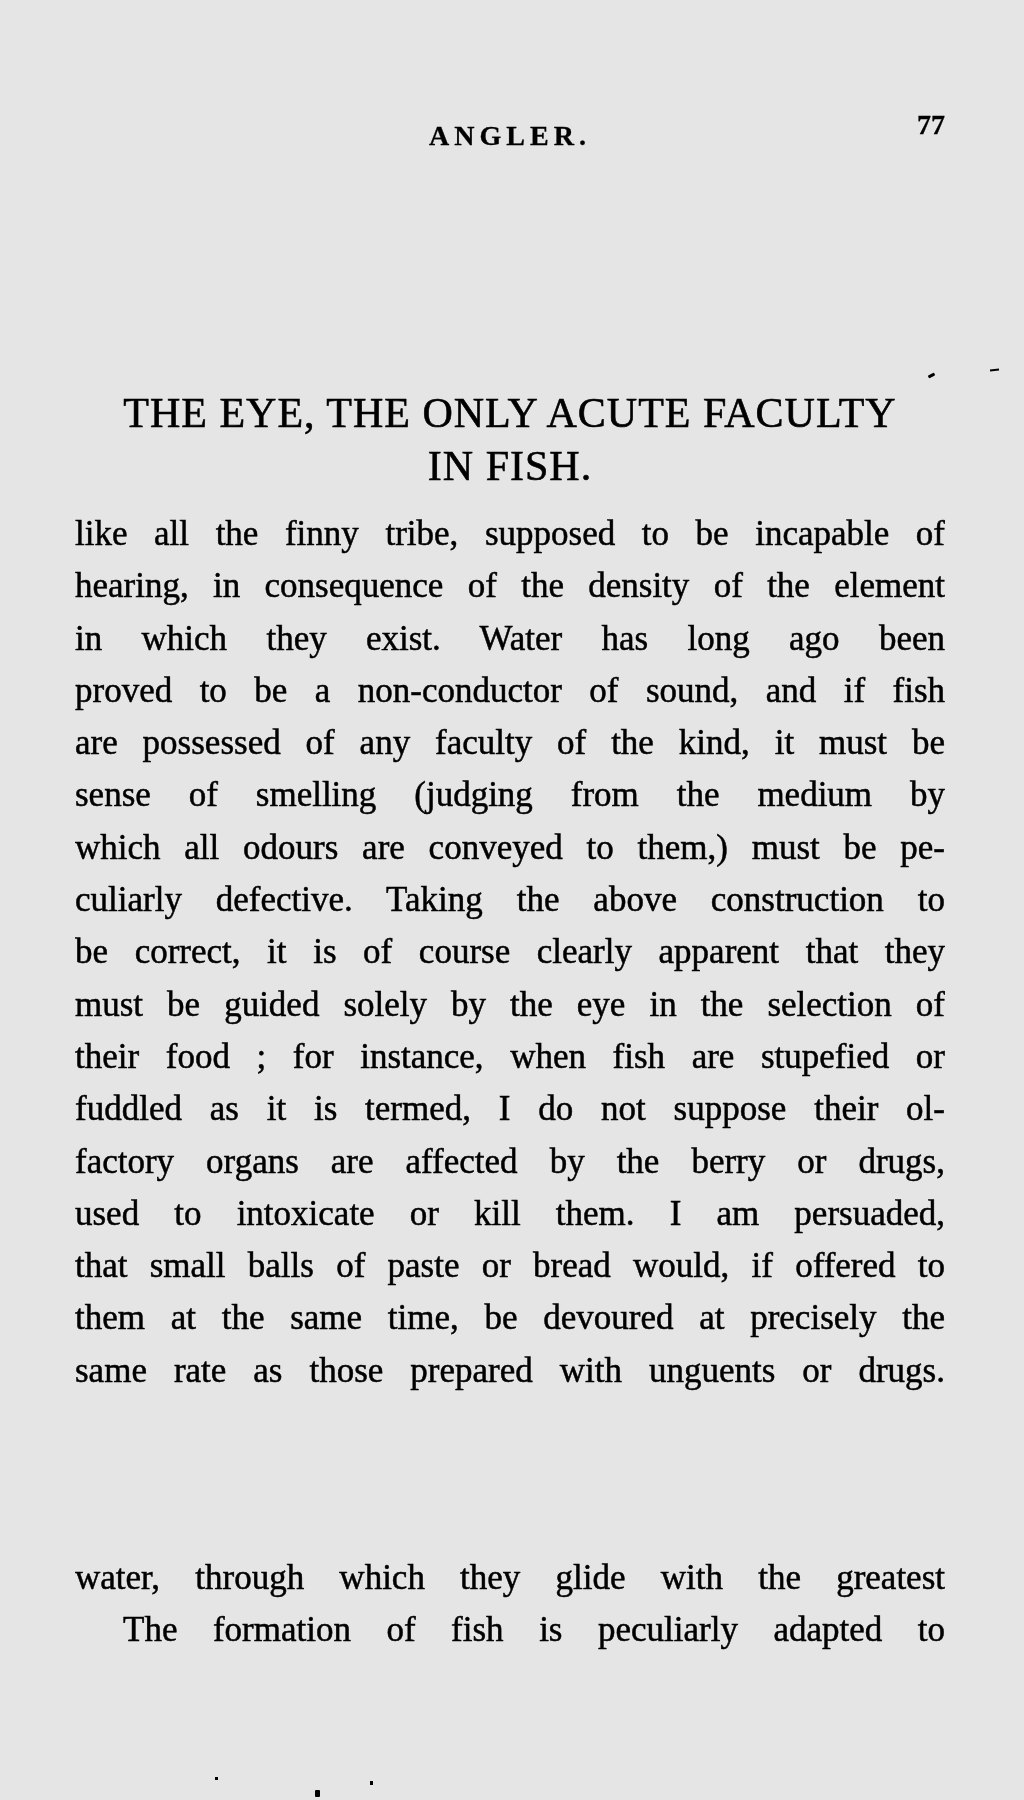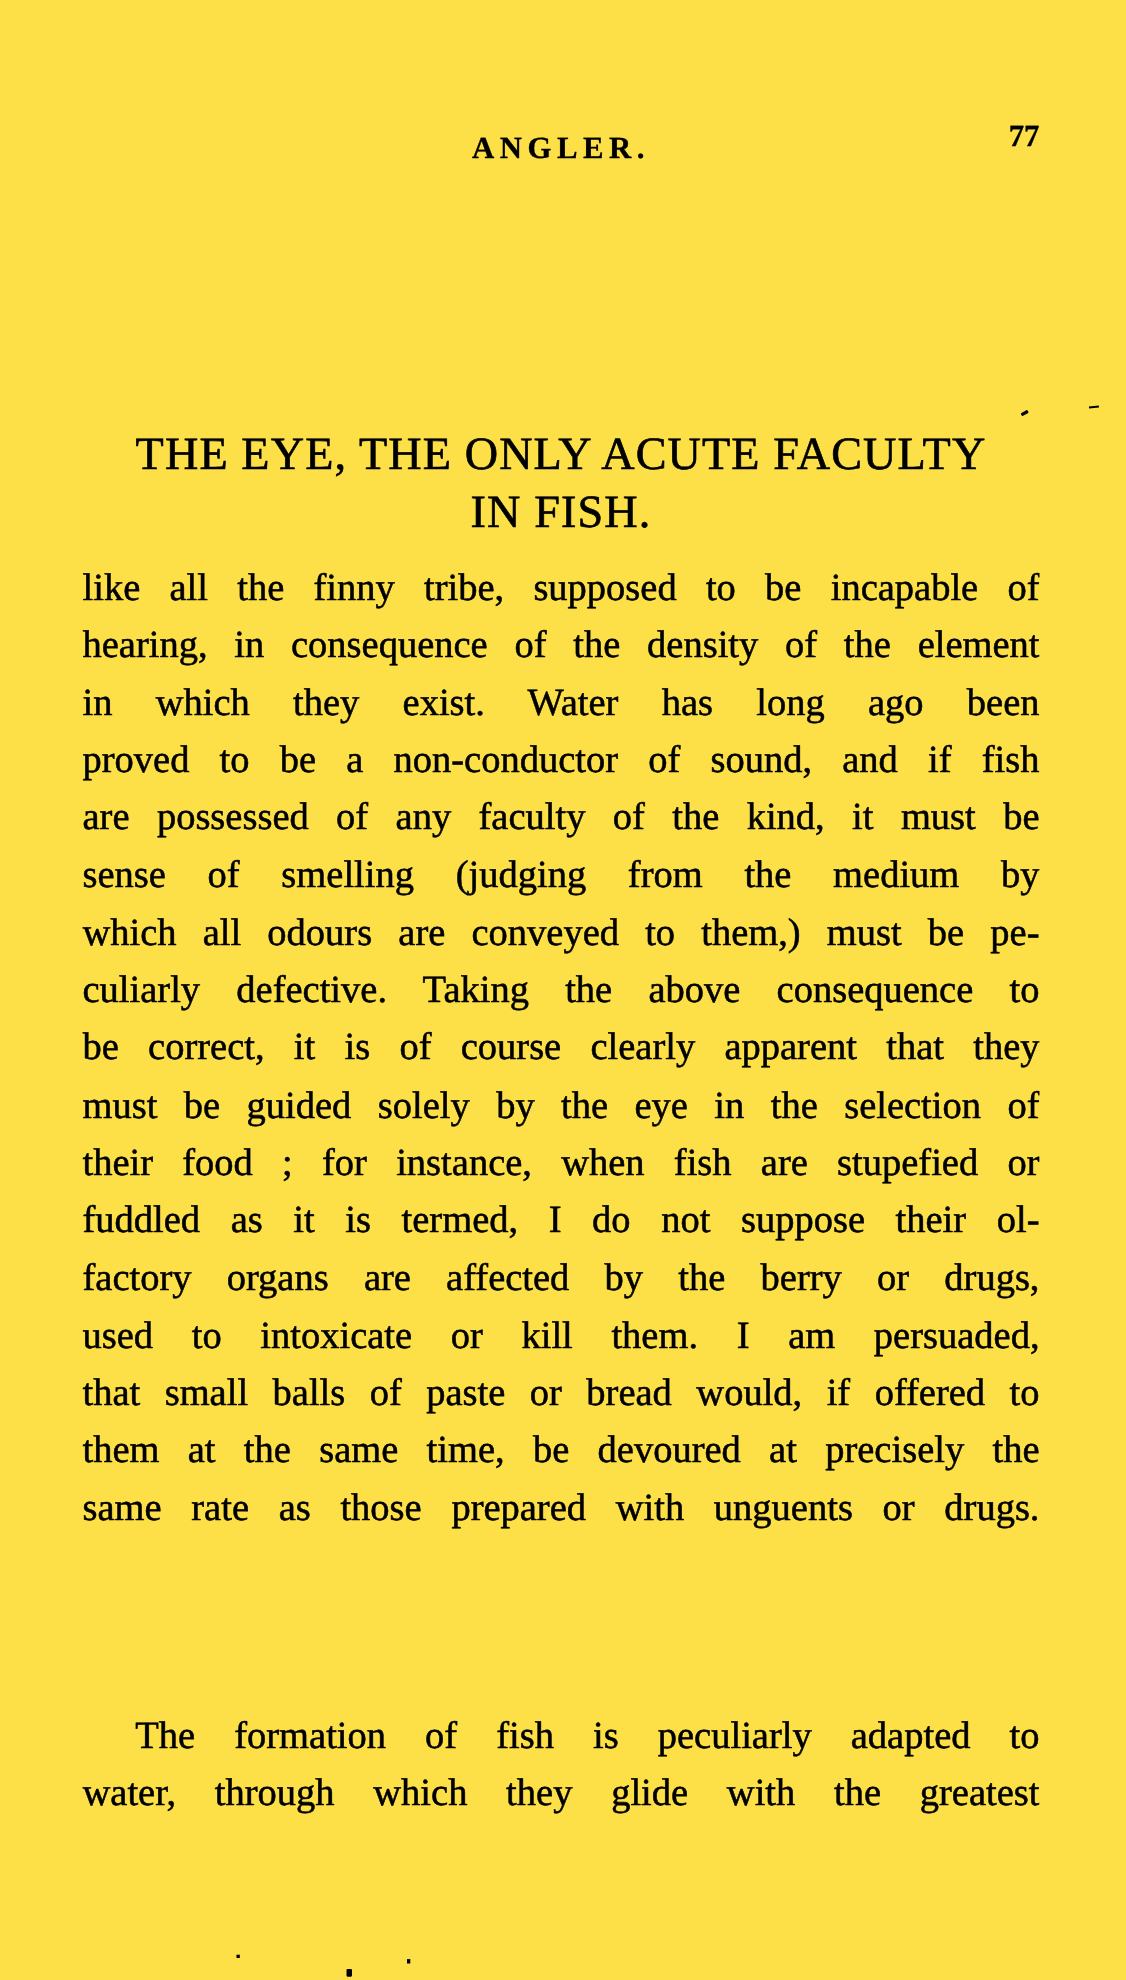--- a/index.html
+++ b/index.html
@@ -1,20 +1,20 @@
 <!DOCTYPE html>
 <html><head>
 <meta charset="utf-8">
 <style>
   html, body { margin: 0; padding: 0; background: #ffffff; }
   .page {
     position: relative;
     width: 1024px;
     height: 1800px;
-    background: #fde047;
+    background: #e5e5e5;
     overflow: hidden;
     font-family: "Liberation Serif", serif;
     color: #000000;
   }
   .running-head {
     position: absolute;
     top: 122px; left: 75px; width: 870px;
     text-align: center;
     font-size: 28px;
     font-weight: 700;
@@ -82,35 +82,35 @@
   </div>
 
   <div class="para para-2">
     <div class="line">like all the finny tribe, supposed to be incapable of</div>
     <div class="line">hearing, in consequence of the density of the element</div>
     <div class="line">in which they exist.  Water has long ago been</div>
     <div class="line">proved to be a non-conductor of sound, and if fish</div>
     <div class="line">are possessed of any faculty of the kind, it must be</div>
     <div class="line">sense of smelling (judging from the medium by</div>
     <div class="line">which all odours are conveyed to them,) must be pe-</div>
-    <div class="line">culiarly defective.  Taking the above consequence to</div>
+    <div class="line">culiarly defective.  Taking the above construction to</div>
     <div class="line">be correct, it is of course clearly apparent that they</div>
     <div class="line">must be guided solely by the eye in the selection of</div>
     <div class="line">their food ; for instance, when fish are stupefied or</div>
     <div class="line">fuddled as it is termed, I do not suppose their ol-</div>
     <div class="line">factory organs are affected by the berry or drugs,</div>
     <div class="line">used to intoxicate or kill them.  I am persuaded,</div>
     <div class="line">that small balls of paste or bread would, if offered to</div>
     <div class="line">them at the same time, be devoured at precisely the</div>
     <div class="line">same rate as those prepared with unguents or drugs.</div>
   </div>
 
   <div class="para para-3">
+    <div class="line">water, through which they glide with the greatest</div>
     <div class="line indent">The formation of fish is peculiarly adapted to</div>
-    <div class="line">water, through which they glide with the greatest</div>
   </div>
 
   <div class="speck speck-1"></div>
   <div class="speck speck-2"></div>
   <div class="speck speck-3"></div>
   <div class="speck speck-4"></div>
   <div class="speck speck-5"></div>
 
 </div>
 

